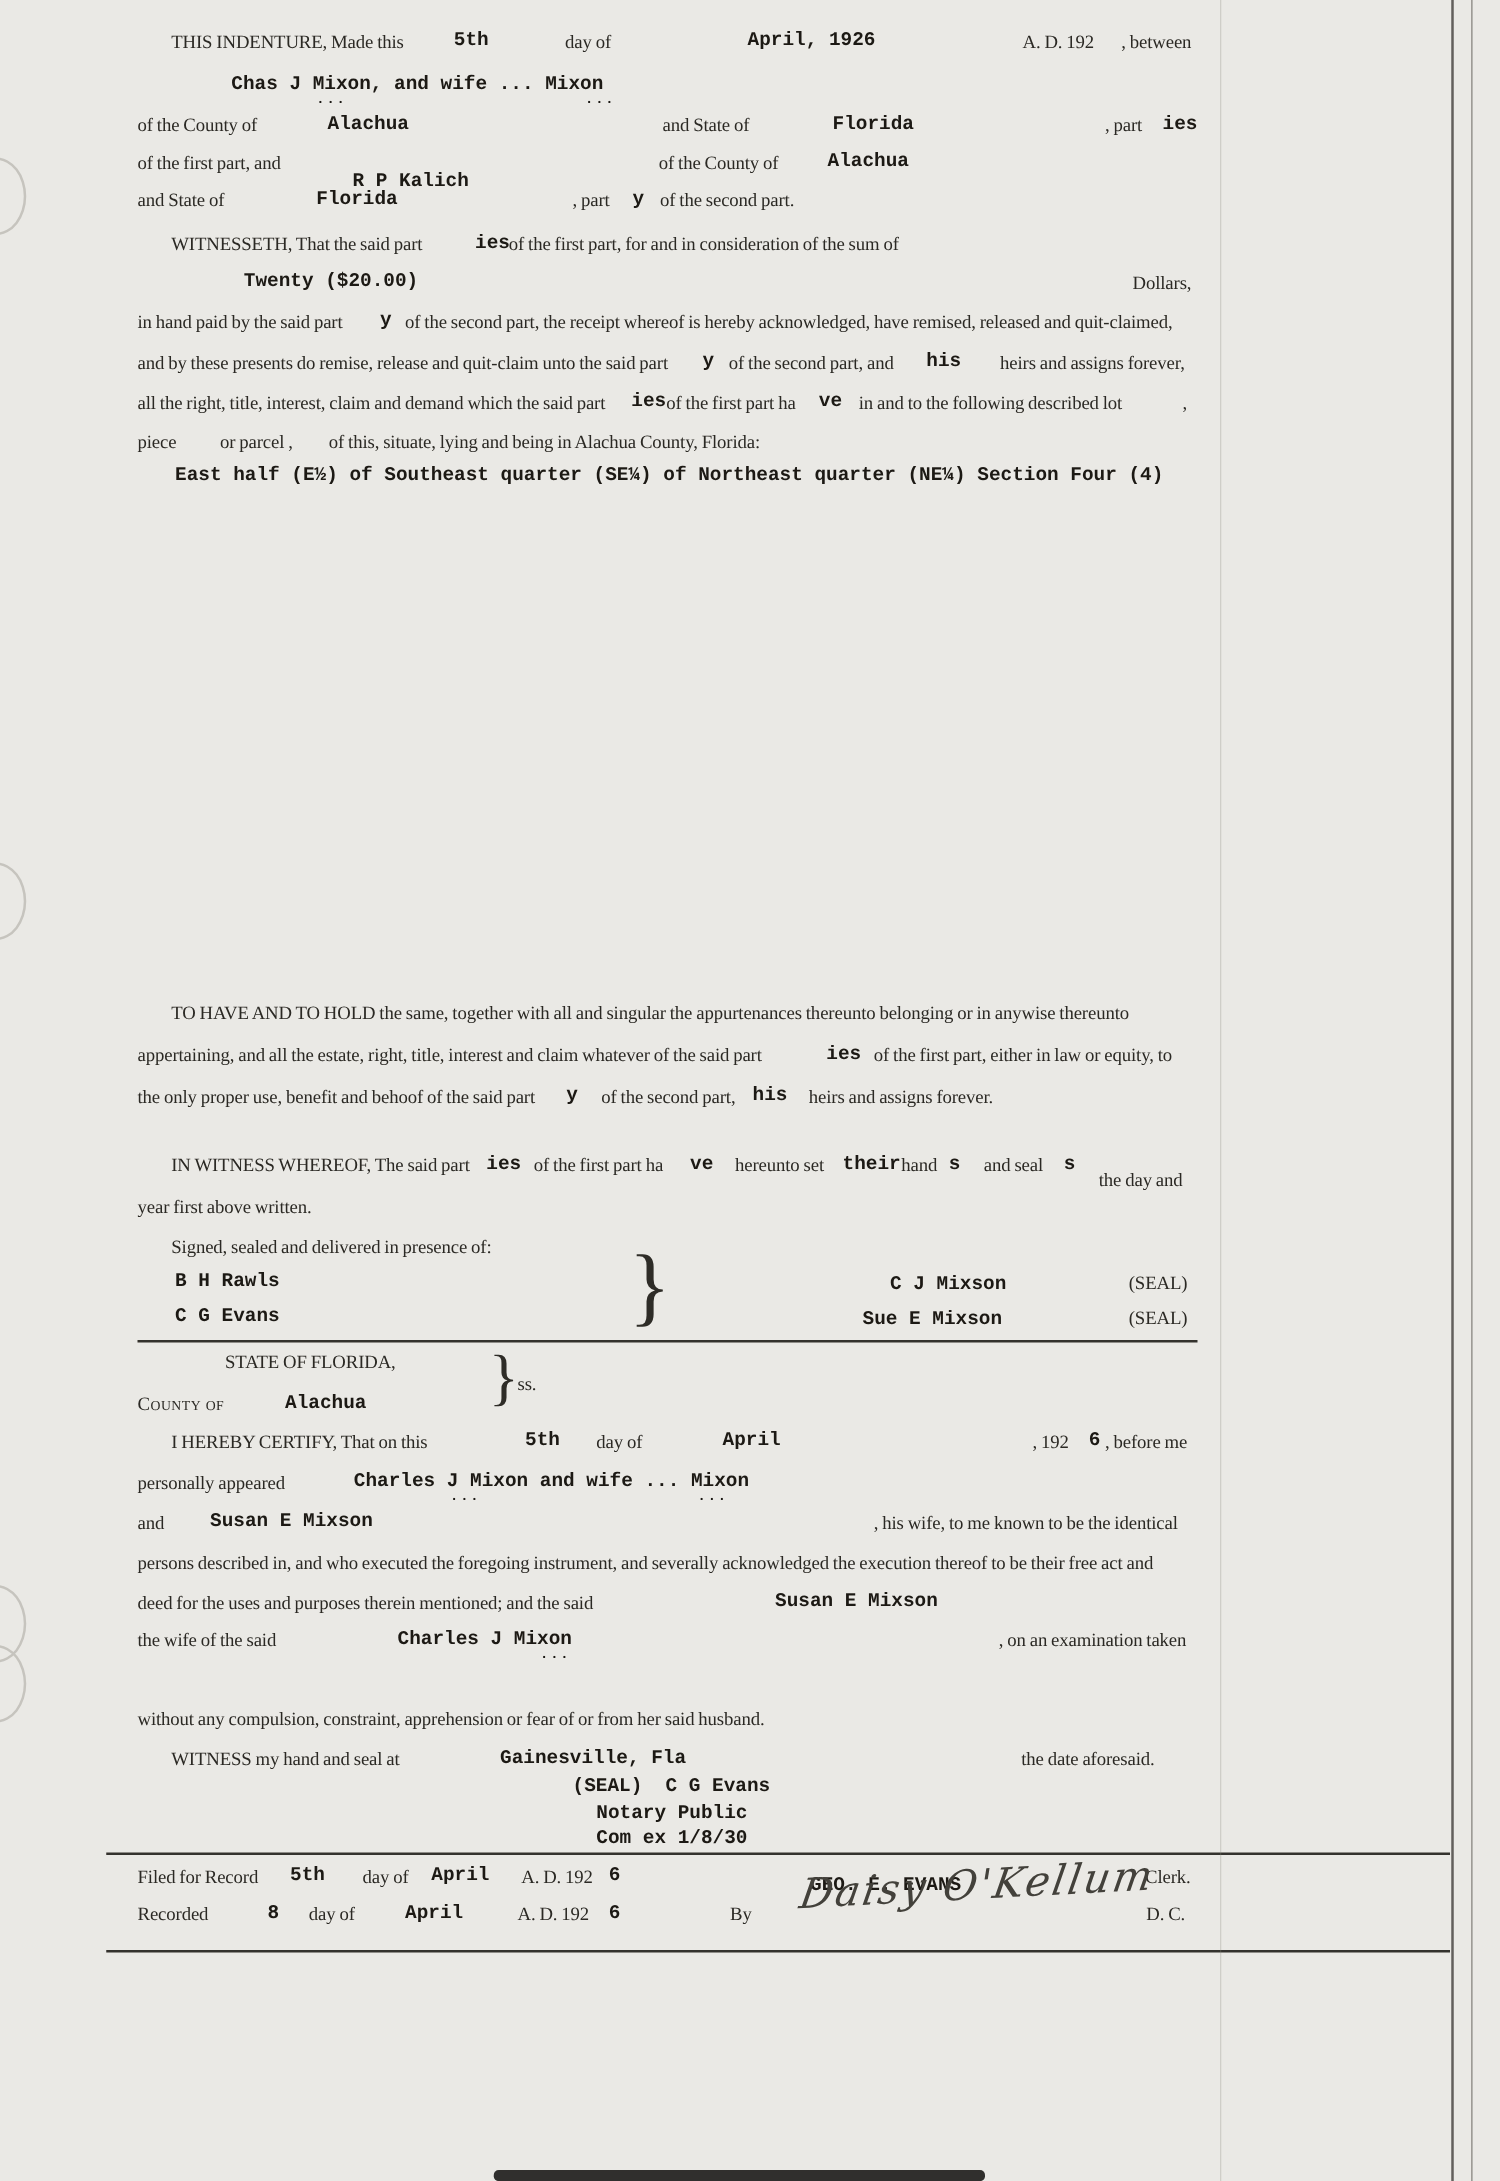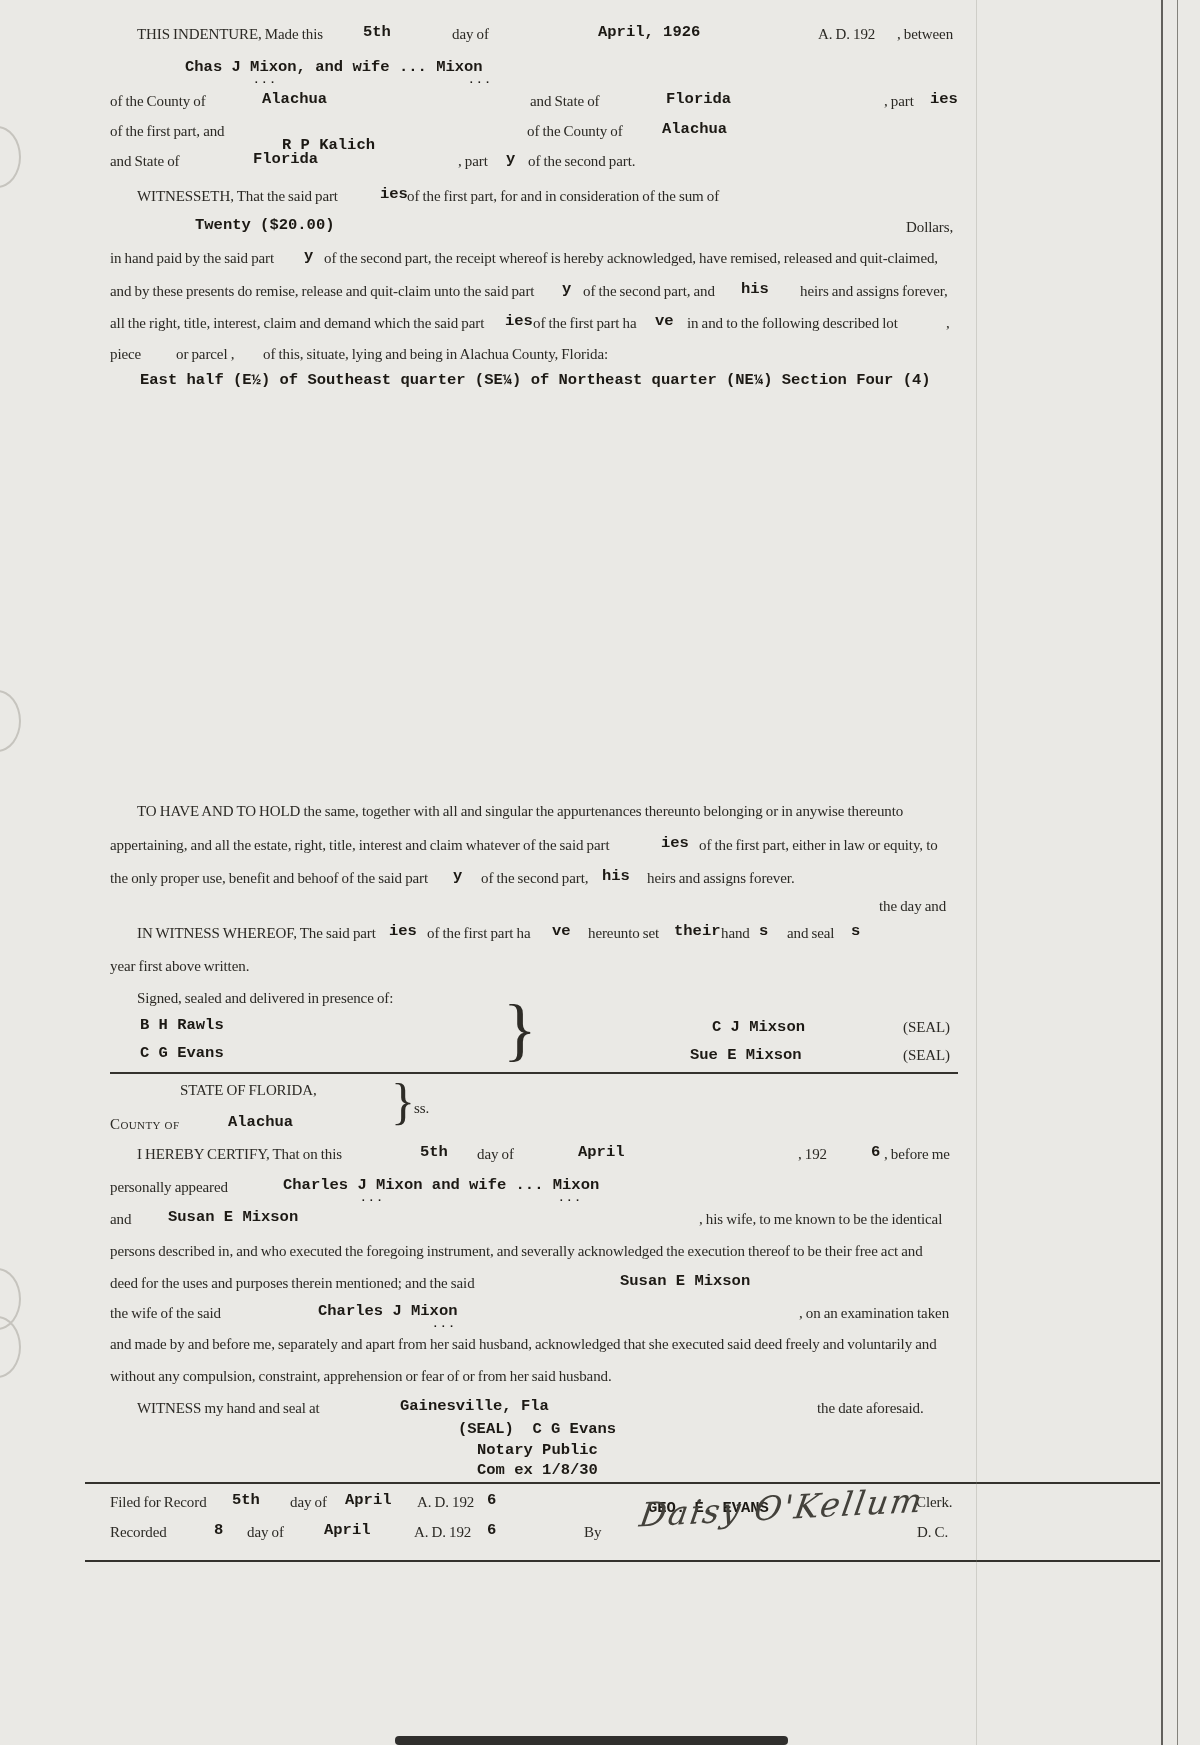--- a/index.html
+++ b/index.html
@@ -102,21 +102,21 @@
   <span class="p" style="left:137px;top:924px">IN WITNESS WHEREOF, The said part</span>
   <span class="t" style="left:389px;top:922px">ies</span>
   <span class="p" style="left:427px;top:924px">of the first part ha</span>
   <span class="t" style="left:552px;top:922px">ve</span>
   <span class="p" style="left:588px;top:924px">hereunto set</span>
   <span class="t" style="left:674px;top:922px">their</span>
   <span class="p" style="left:721px;top:924px">hand</span>
   <span class="t" style="left:759px;top:922px">s</span>
   <span class="p" style="left:787px;top:924px">and seal</span>
   <span class="t" style="left:851px;top:922px">s</span>
-  <span class="p" style="left:879px;top:897px">the day and</span>
+  <span class="p" style="left:879px;top:936px">the day and</span>
 
   <span class="p" style="left:110px;top:957px">year first above written.</span>
   <span class="p" style="left:137px;top:989px">Signed, sealed and delivered in presence of:</span>
 
   <span class="t" style="left:140px;top:1016px">B H Rawls</span>
   <span class="t" style="left:140px;top:1044px">C G Evans</span>
   <span class="brace" style="left:503px;top:995px;font-size:70px">}</span>
 
   <span class="t" style="left:712px;top:1018px">C J Mixson</span>
   <span class="p" style="left:903px;top:1018px">(SEAL)</span>
@@ -128,21 +128,21 @@
   <span class="p" style="left:180px;top:1081px">STATE OF FLORIDA,</span>
   <span class="brace" style="left:391px;top:1076px;font-size:50px">}</span>
   <span class="p" style="left:414px;top:1099px;font-size:15px">ss.</span>
   <span class="p sc" style="left:110px;top:1115px">County of</span>
   <span class="t" style="left:228px;top:1113px">Alachua</span>
 
   <span class="p" style="left:137px;top:1145px">I HEREBY CERTIFY, That on this</span>
   <span class="t" style="left:420px;top:1143px">5th</span>
   <span class="p" style="left:477px;top:1145px">day of</span>
   <span class="t" style="left:578px;top:1143px">April</span>
-  <span class="p" style="left:798px;top:1145px">, 192</span>
+  <span class="p" style="left:826px;top:1145px">, 192</span>
   <span class="t" style="left:871px;top:1143px">6</span>
   <span class="p" style="left:884px;top:1145px">, before me</span>
 
   <span class="p" style="left:110px;top:1178px">personally appeared</span>
   <span class="t" style="left:283px;top:1176px">Charles J Mixon and wife ... Mixon</span>
   <span class="dots" style="left:360px;top:1192px">...</span>
   <span class="dots" style="left:558px;top:1192px">...</span>
 
   <span class="p" style="left:110px;top:1210px">and</span>
   <span class="t" style="left:168px;top:1208px">Susan E Mixson</span>
@@ -151,21 +151,20 @@
   <span class="p" style="left:110px;top:1242px">persons described in, and who executed the foregoing instrument, and severally acknowledged the execution thereof to be their free act and</span>
 
   <span class="p" style="left:110px;top:1274px">deed for the uses and purposes therein mentioned; and the said</span>
   <span class="t" style="left:620px;top:1272px">Susan E Mixson</span>
 
   <span class="p" style="left:110px;top:1304px">the wife of the said</span>
   <span class="t" style="left:318px;top:1302px">Charles J Mixon</span>
   <span class="dots" style="left:432px;top:1318px">...</span>
   <span class="p" style="left:799px;top:1304px">, on an examination taken</span>
 
-  <span class="p" style="left:110px;top:1335px">and made by and before me, separately and apart from her said husband, acknowledged that she executed said deed freely and voluntarily and</span>
   <span class="p" style="left:110px;top:1367px">without any compulsion, constraint, apprehension or fear of or from her said husband.</span>
 
   <span class="p" style="left:137px;top:1399px">WITNESS my hand and seal at</span>
   <span class="t" style="left:400px;top:1397px">Gainesville, Fla</span>
   <span class="p" style="left:817px;top:1399px">the date aforesaid.</span>
 
   <span class="t" style="left:458px;top:1420px">(SEAL)  C G Evans</span>
   <span class="t" style="left:477px;top:1441px">Notary Public</span>
   <span class="t" style="left:477px;top:1461px">Com ex 1/8/30</span>
 

